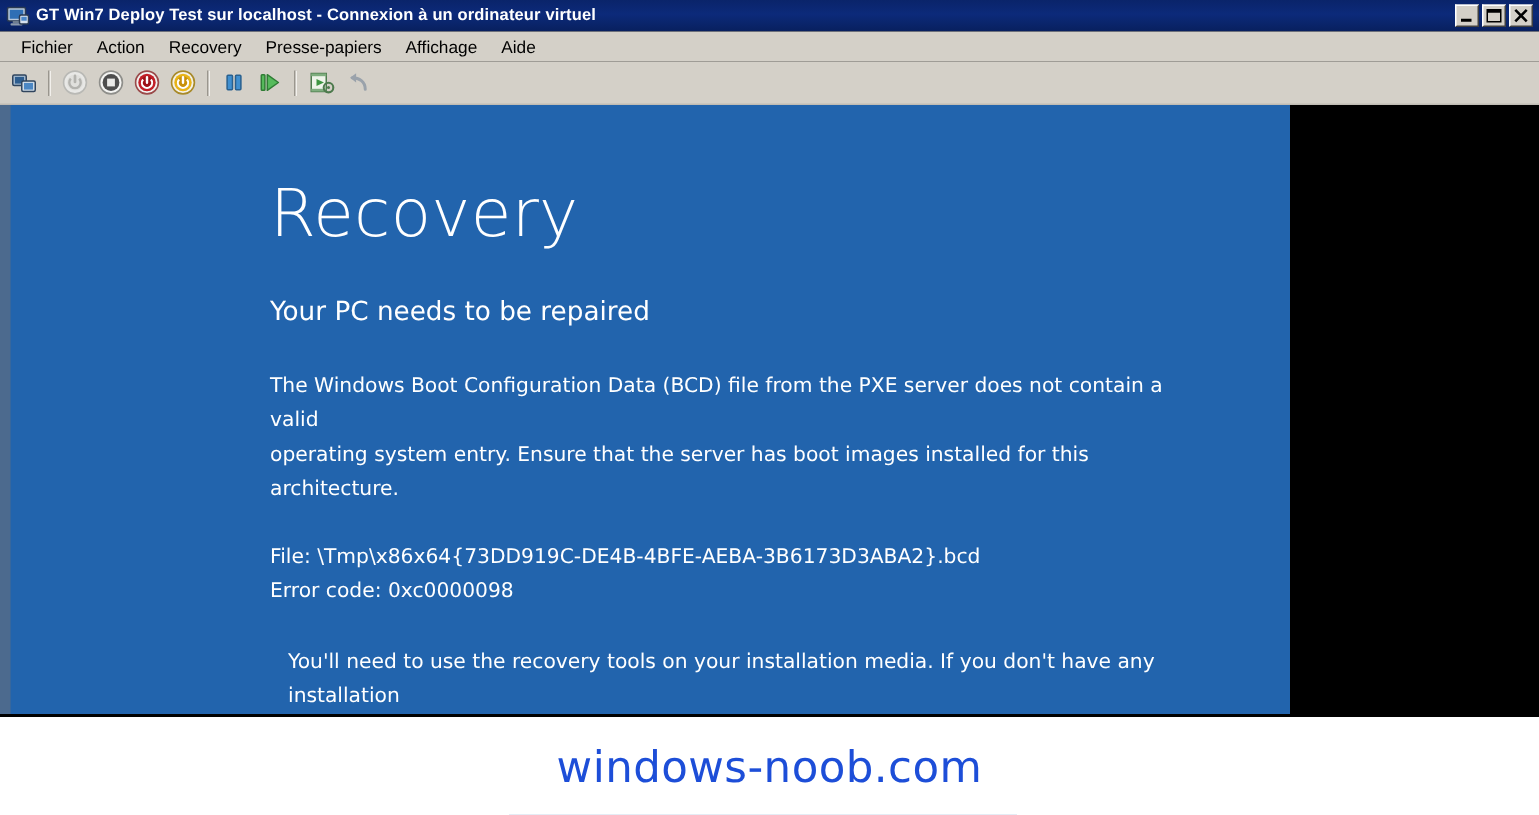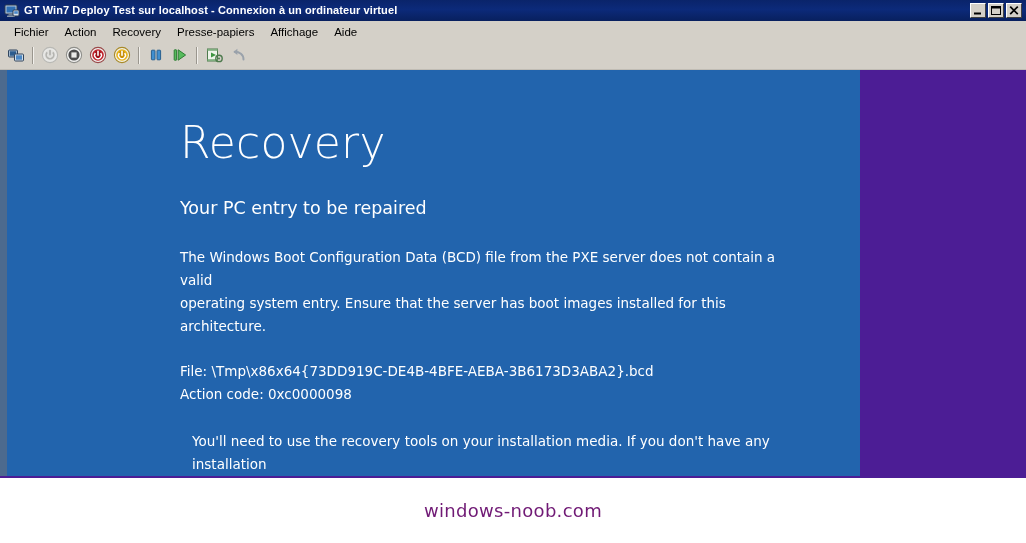--- a/index.html
+++ b/index.html
@@ -15,21 +15,21 @@
     position: relative;
   }
 
   
   #app-window {
     position: absolute;
     left: 0;
     top: 0;
     width: 1026px;
     height: 478px;
-    background: #4c1d95;
+    background: #000000;
     box-sizing: border-box;
   }
 
   
   #title-bar {
     position: absolute;
     left: 0;
     top: 0;
     width: 1026px;
     height: 21px;
@@ -191,22 +191,22 @@
     left: 0;
     top: 478px;
     width: 1026px;
     height: 65px;
     background: #ffffff;
     display: flex;
     align-items: center;
     justify-content: center;
   }
   #watermark-text {
-    color: #701a75;
-    font-size: 18px;
+    color: #1d4ed8;
+    font-size: 29px;
     font-weight: 400;
     letter-spacing: 0.3px;
     font-family: "DejaVu Sans", sans-serif;
   }
 </style>
 </head>
 <body>
 
 <div id="app-window">
 
@@ -336,30 +336,30 @@
     </div>
 
   </div>
 
   <div id="recovery-screen">
     <div id="vm-left-gutter"></div>
     <div id="recovery-content">
 
       <div id="recovery-title">Recovery</div>
 
-      <div id="recovery-subtitle">Your PC entry to be repaired</div>
+      <div id="recovery-subtitle">Your PC needs to be repaired</div>
 
       <div id="recovery-body">
         <div class="recovery-para">The Windows Boot Configuration Data (BCD) file from the PXE server does not contain a valid</div>
         <div class="recovery-para">operating system entry. Ensure that the server has boot images installed for this architecture.</div>
       </div>
 
       <div id="recovery-file-block">
         <div class="recovery-para">File: \Tmp\x86x64{73DD919C-DE4B-4BFE-AEBA-3B6173D3ABA2}.bcd</div>
-        <div class="recovery-para">Action code: 0xc0000098</div>
+        <div class="recovery-para">Error code: 0xc0000098</div>
       </div>
 
       <div id="recovery-footer">
         <div class="recovery-para">You'll need to use the recovery tools on your installation media. If you don't have any installation</div>
 
       </div>
 
     </div>
   </div>
 

